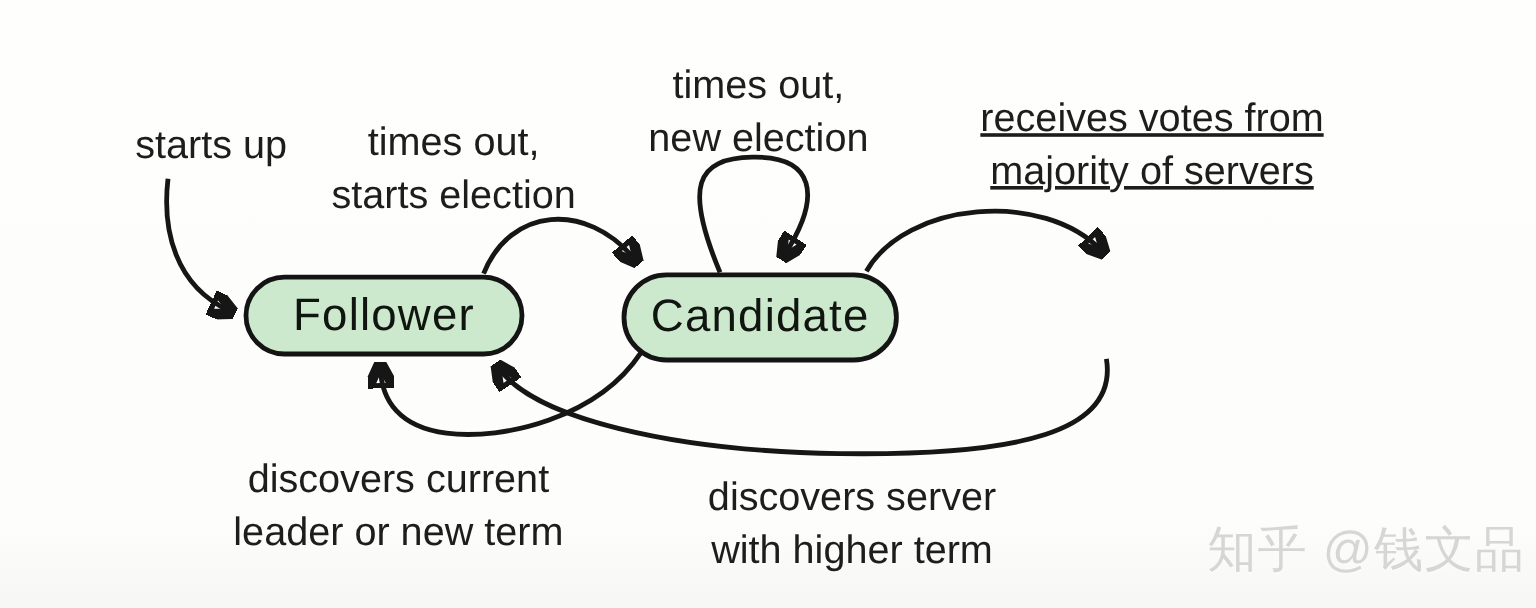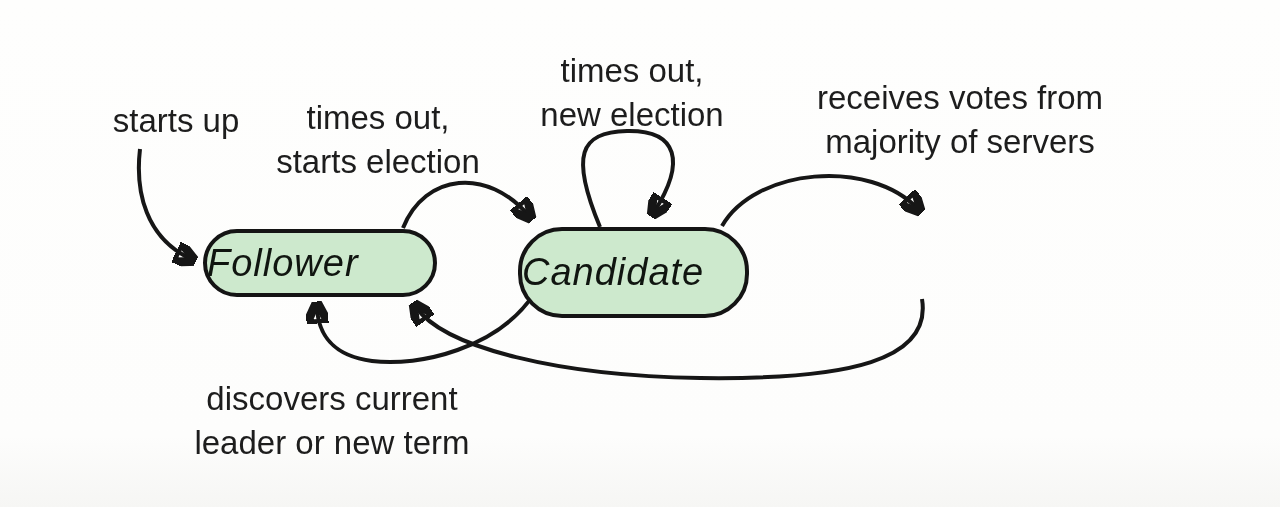--- a/index.html
+++ b/index.html
@@ -11,42 +11,41 @@
     font-family:"Liberation Sans", sans-serif;
   }
   .arrow-layer{position:absolute;left:0;top:0;width:1280px;height:507px;}
   .arrow-layer path{stroke:#161616;stroke-width:4;fill:none;}
   .state-node{
     position:absolute;
     box-sizing:border-box;
     background:#cde9cd;
     border:4px solid #141414;
     border-radius:44px;
-    display:flex;align-items:center;
-    font-style:italic;
+    display:flex;align-items:center;justify-content:center;
     font-size:38px;
     color:#101510;
     letter-spacing:1px;
   }
   .node-follower{left:203px;top:229px;width:234px;height:68px;}
-  .node-candidate{left:518px;top:227px;width:231px;height:91px;}
+  .node-candidate{left:518px;top:227px;width:231px;height:75px;}
   .node-leader{left:832px;top:227px;width:225px;height:70px;}
   .edge-label{
     position:absolute;
     transform:translateX(-50%);
     white-space:pre-line;
     text-align:center;
     font-size:33px;
     line-height:1.32;
     color:#1d1d1d;
   }
   .lbl-starts-up{left:164px;top:99px;margin-left:12px;}
   .lbl-times-out-starts{left:378px;top:96px;}
   .lbl-times-out-new{left:632px;top:49px;}
-  .lbl-receives-votes{left:960px;top:76px;}
+  .lbl-receives-votes{left:960px;top:76px;text-decoration:underline;}
   .lbl-discovers-current{left:332px;top:377px;}
   .lbl-discovers-server{left:710px;top:392px;}
   .watermark{
     position:absolute;
     left:1006px;top:431px;
     font-size:41px;
     color:#d6d6d2;
     text-shadow:0 1px 0 #fbfbfa;
     letter-spacing:1px;
   }
@@ -79,15 +78,18 @@
 
   <div class="edge-label lbl-starts-up">starts up</div>
   <div class="edge-label lbl-times-out-starts">times out,
 starts election</div>
   <div class="edge-label lbl-times-out-new">times out,
 new election</div>
   <div class="edge-label lbl-receives-votes">receives votes from
 majority of servers</div>
   <div class="edge-label lbl-discovers-current">discovers current
 leader or new term</div>
+  <div class="edge-label lbl-discovers-server">discovers server
+with higher term</div>
 
+  <div class="watermark">知乎 @钱文品</div>
 
 </div>
 
 </body></html>

